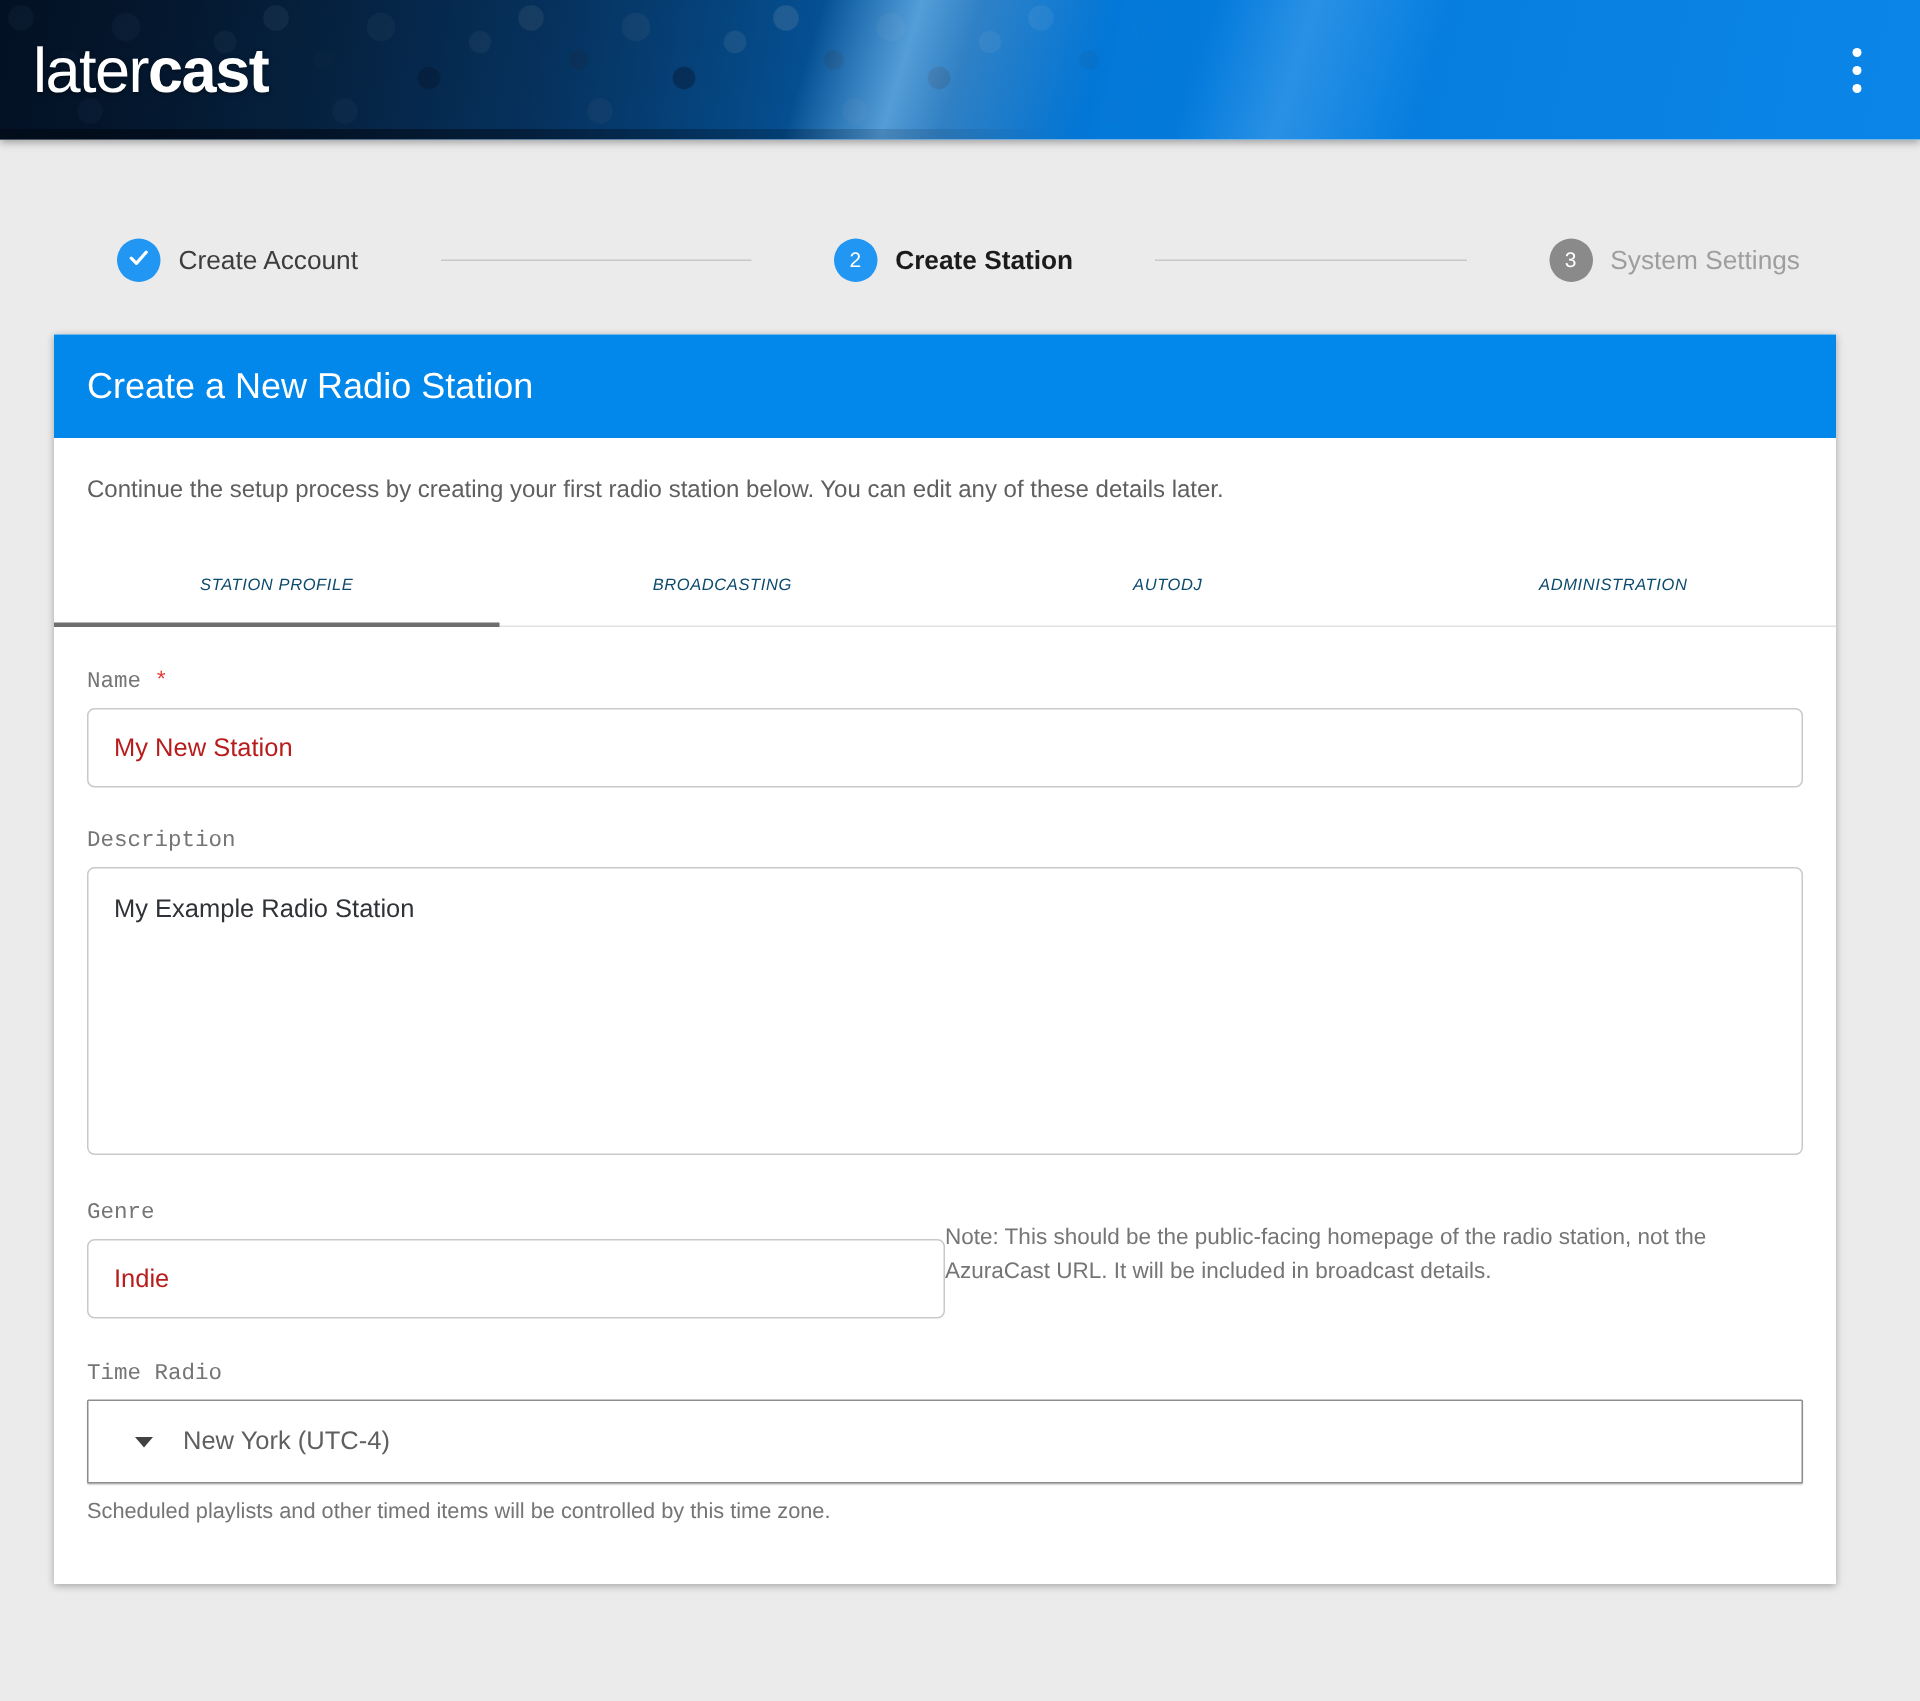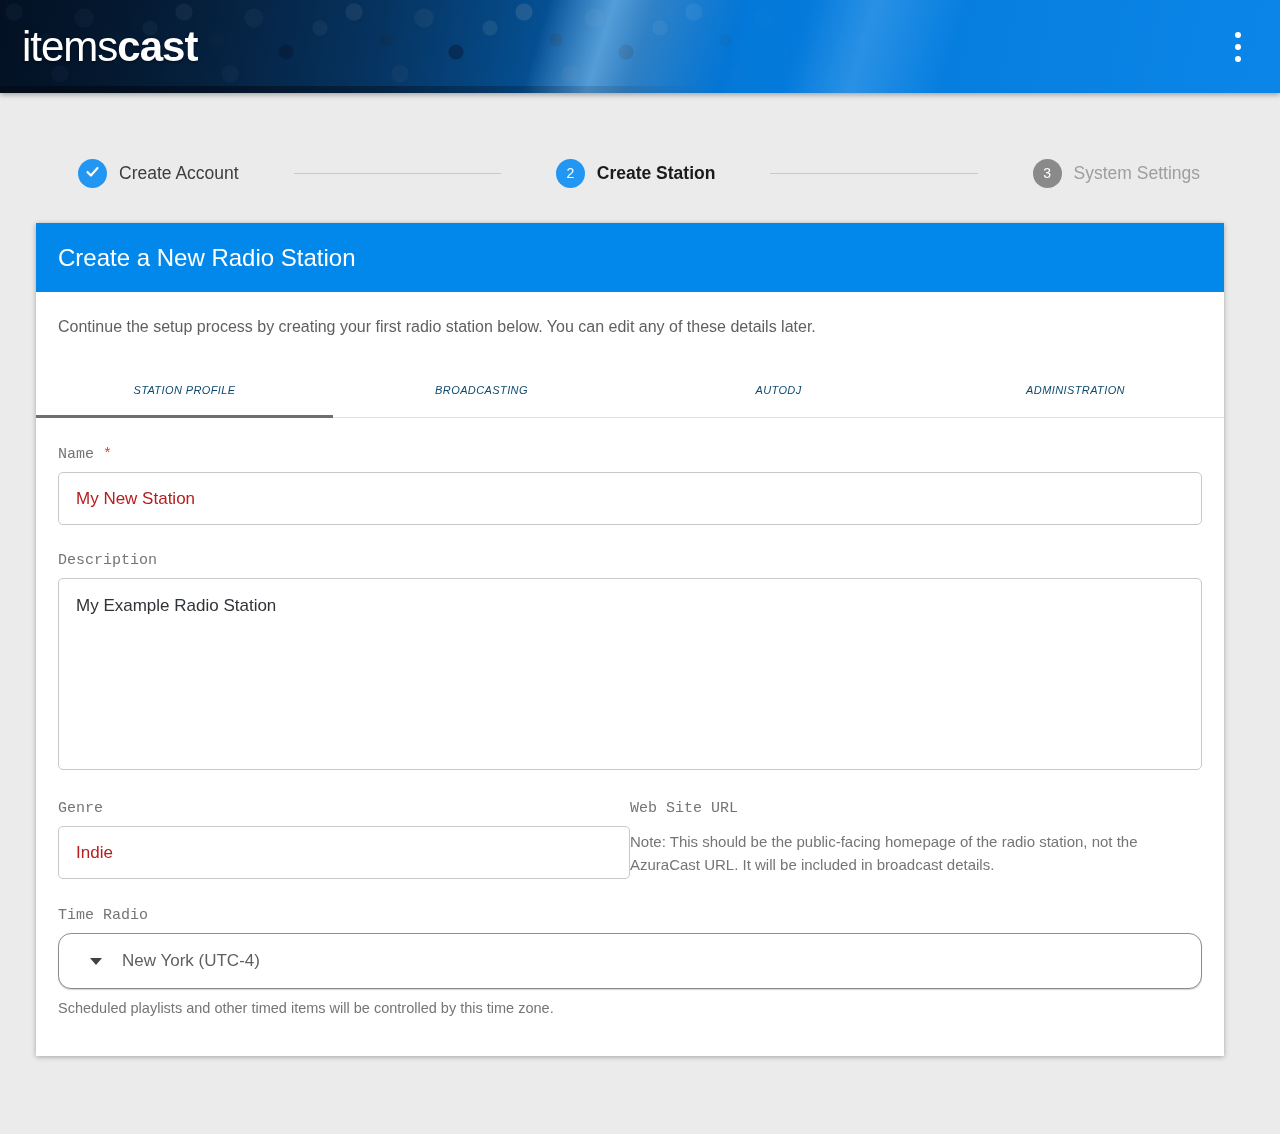--- a/index.html
+++ b/index.html
@@ -135,21 +135,21 @@
     display: grid; grid-template-columns: 1fr 1fr; 
     margin-top: 30px;
   }
   .note {
     margin-top: 14px; font-size: 15px; line-height: 1.5; color: #757575;
   }
   .mt-tz { margin-top: 28px; }
   .select-box {
     display: flex; align-items: center;
     width: 100%; height: 56px; margin-top: 9px;
-    border: 1px solid #8d8d8d; border-radius: 13px;
+    border: 1px solid #8d8d8d; border-radius: 1px;
     background: #fff; cursor: pointer;
     box-shadow: 0 1px 1px rgba(0,0,0,.18);
     padding: 0 17px;
   }
   .caret-down {
     width: 0; height: 0; margin: 0 20px 0 14px;
     border-left: 6px solid transparent;
     border-right: 6px solid transparent;
     border-top: 7px solid #424242;
   }
@@ -159,21 +159,21 @@
   .check-svg { width: 15px; height: 15px; }
 </style>
 </head>
 <body>
 
 <div class="app-header">
   <div class="hdr-texture"></div>
   <div class="hdr-dark-left"></div>
   <div class="hdr-swoosh"></div>
   <div class="hdr-bottom-strip"></div>
-  <div class="logo"><span class="logo-light">items</span><span class="logo-bold">cast</span></div>
+  <div class="logo"><span class="logo-light">later</span><span class="logo-bold">cast</span></div>
   <div class="kebab-menu">
     <i></i>
       <i></i>
       <i></i>
   </div>
 </div>
 
 <div class="stepper">
 
   <div class="step">
@@ -225,21 +225,20 @@
 
     <div class="field-label mt-desc">Description</div>
     <textarea class="text-area" style="">My Example Radio Station</textarea>
 
     <div class="two-col">
       <div>
         <div class="field-label">Genre</div>
         <input class="text-input" type="text" value="Indie" style="">
       </div>
       <div>
-        <div class="field-label">Web Site URL</div>
         <p class="note">Note: This should be the public-facing homepage of the radio station, not the AzuraCast URL. It will be included in broadcast details.</p>
       </div>
     </div>
 
     <div class="field-label mt-tz">Time Radio</div>
     <div class="select-box">
       <span class="caret-down"></span>
       <span class="select-value">New York (UTC-4)</span>
     </div>
     <p class="helper">Scheduled playlists and other timed items will be controlled by this time zone.</p>

